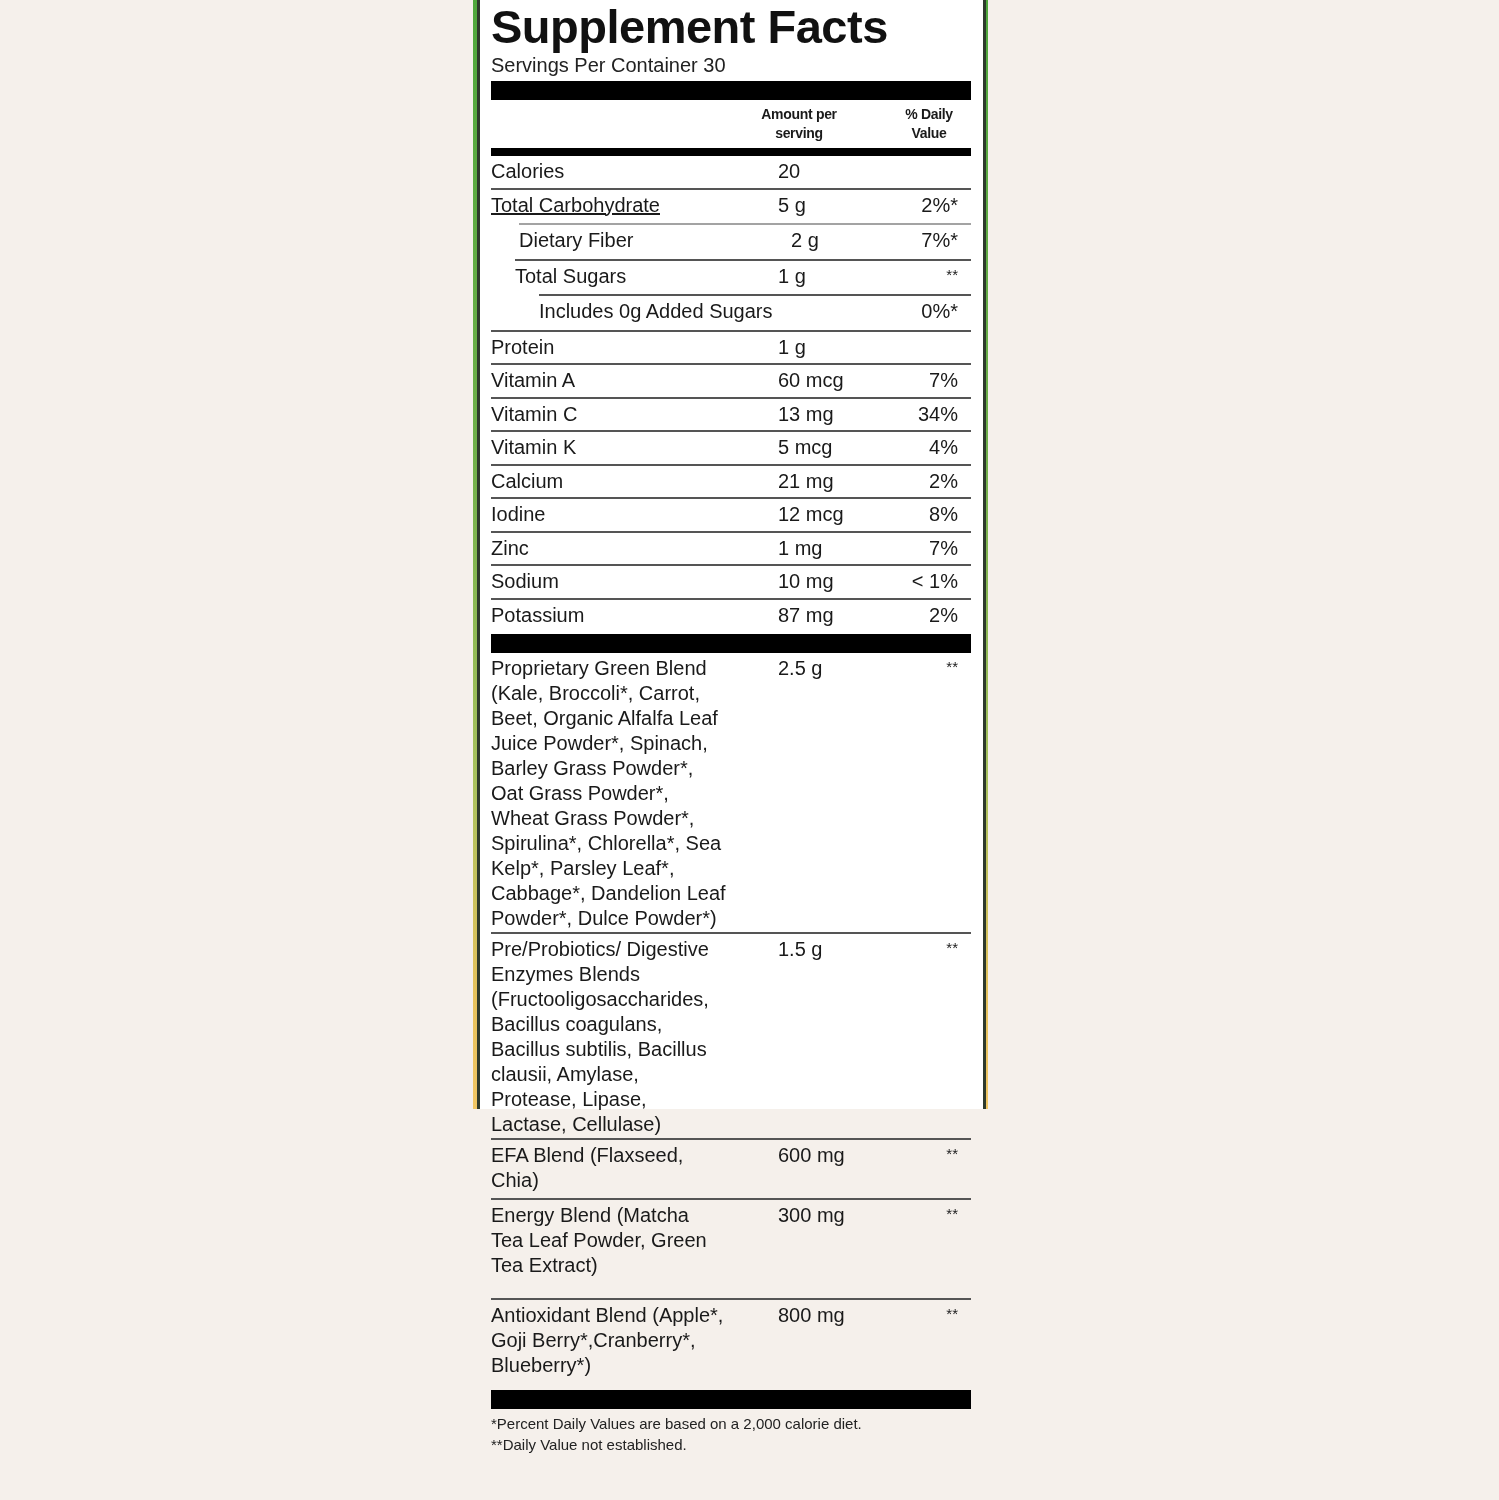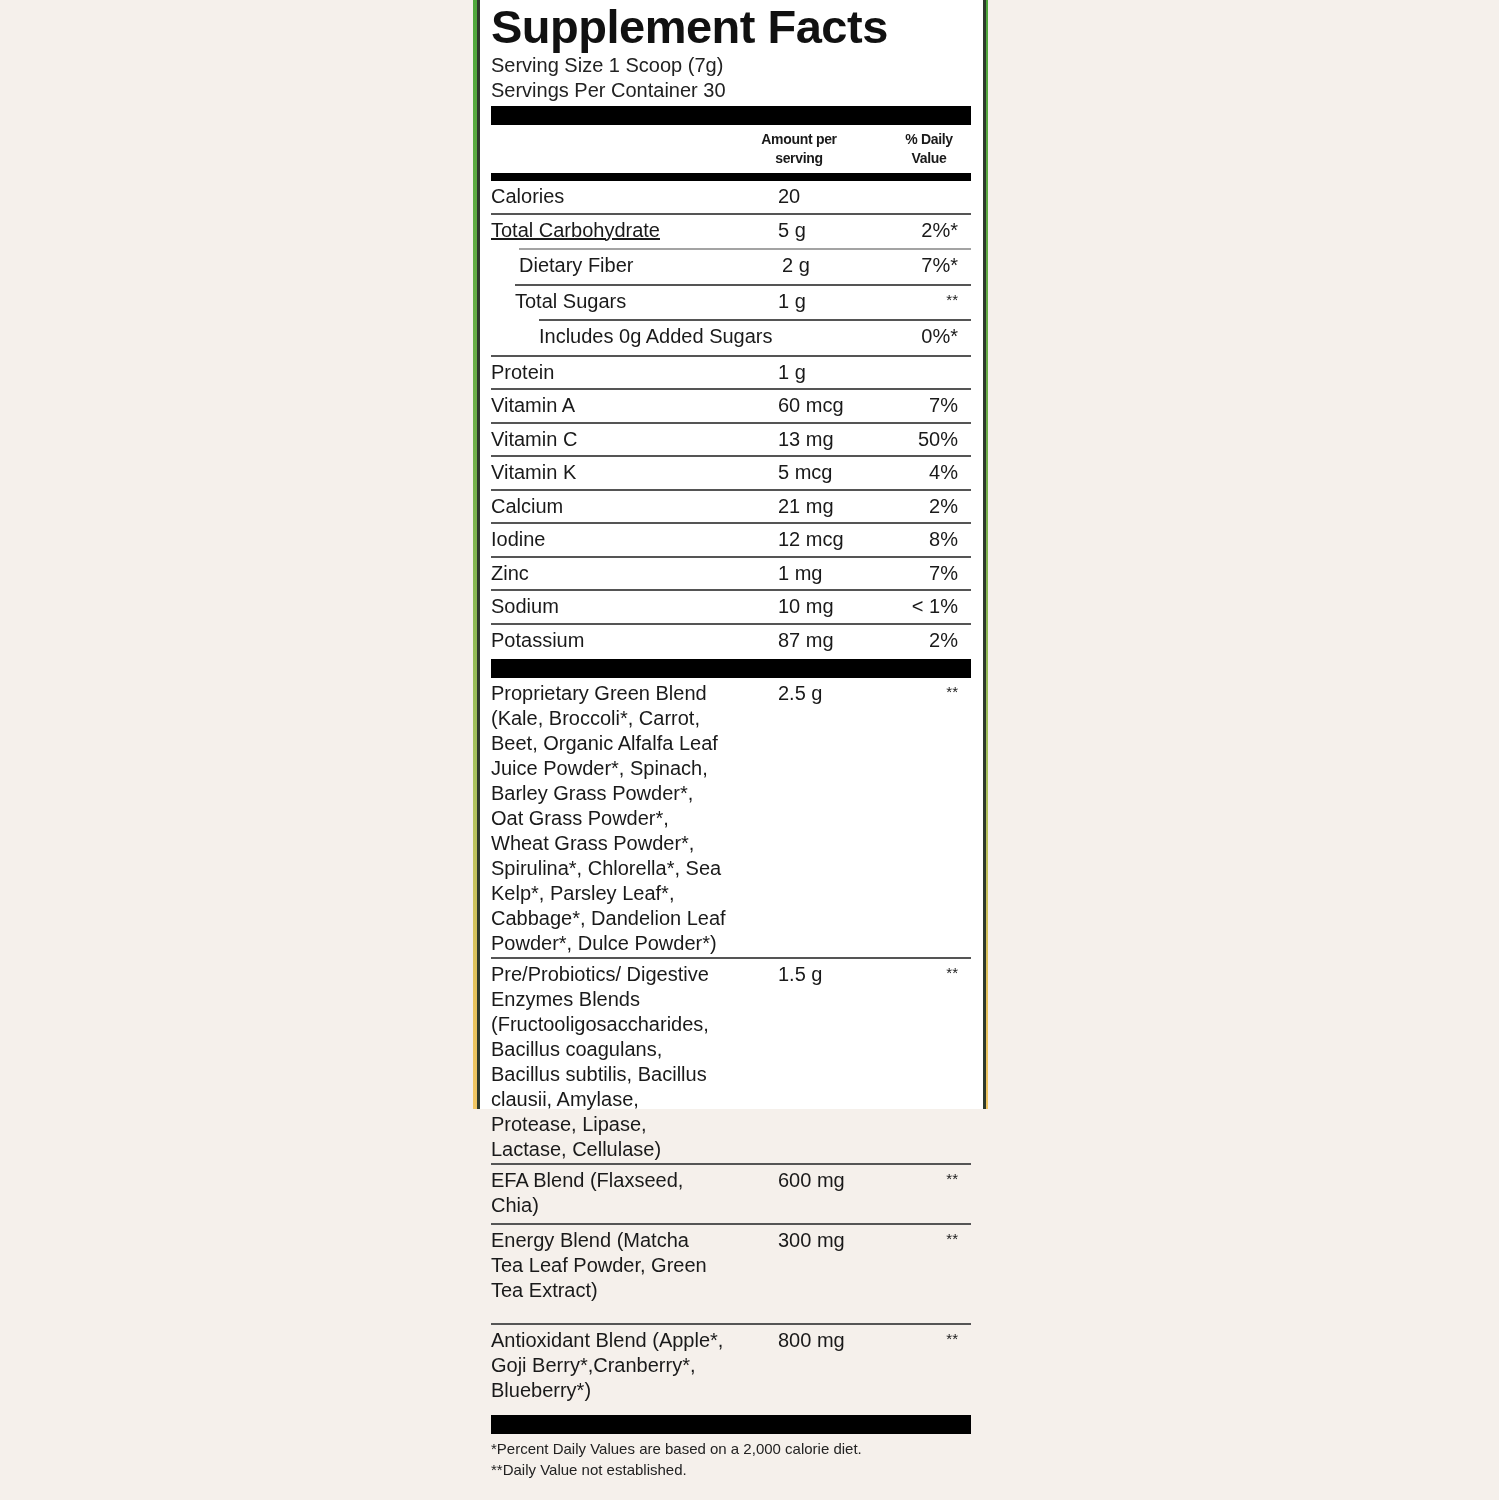--- a/index.html
+++ b/index.html
@@ -83,21 +83,20 @@
   .bar-footer { height: 19px; background: #000; }
 </style>
 </head>
 <body>
 
 <div class="frame">
   <div class="inner-dark"></div>
   <div class="panel">
     <div class="content">
       <h1 class="title">Supplement Facts</h1>
-      <div class="serving">Serving Size 1 Scoop (7g)</div>
       <div class="serving">Servings Per Container 30</div>
       <div class="bar-thick"></div>
 
       <div class="header-row">
         <div class="amt-h">
           <div>Amount per</div>
           <div>serving</div>
         </div>
         <div class="dv-h">
           <div>% Daily</div>
@@ -114,21 +113,21 @@
       <div class="indent1" style="margin-left:0;text-decoration:underline;">
         <div class="row">
           <span class="lbl">Total Carbohydrate</span>
           <span class="amt">5 g</span>
           <span class="dv">2%*</span>
         </div>
       </div>
       <div style="margin-left:28px; border-top:2px solid #a3a3a3;">
         <div class="row" style="margin-left:0;">
           <span class="lbl">Dietary Fiber</span>
-          <span class="amt" style="left:263px;">2 g</span>
+          <span class="amt" style="left:272px;">2 g</span>
           <span class="dv">7%*</span>
         </div>
       </div>
       <div style="margin-left:24px; border-top:2px solid #555;">
         <div class="row">
           <span class="lbl">Total Sugars</span>
           <span class="amt" style="left:263px;">1 g</span>
           <span class="dv stars">**</span>
         </div>
       </div>
@@ -147,21 +146,21 @@
         <span class="dv"></span>
       </div>
       <div class="row sep">
         <span class="lbl">Vitamin A</span>
         <span class="amt">60 mcg</span>
         <span class="dv">7%</span>
       </div>
       <div class="row sep">
         <span class="lbl">Vitamin C</span>
         <span class="amt">13 mg</span>
-        <span class="dv">50%</span>
+        <span class="dv">34%</span>
       </div>
       <div class="row sep">
         <span class="lbl">Vitamin K</span>
         <span class="amt">5 mcg</span>
         <span class="dv">4%</span>
       </div>
       <div class="row sep">
         <span class="lbl">Calcium</span>
         <span class="amt">21 mg</span>
         <span class="dv">2%</span>

